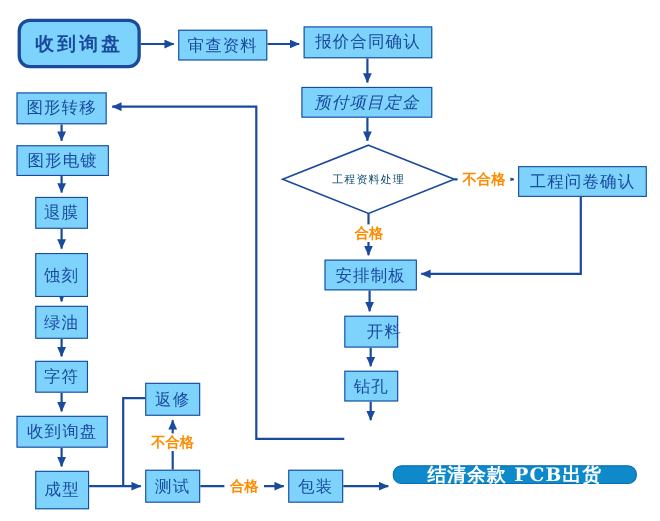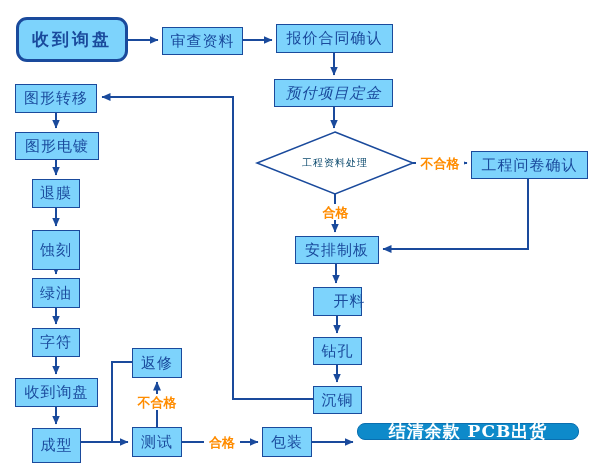--- a/index.html
+++ b/index.html
@@ -120,21 +120,20 @@
   <div class="decision-label" style="left:265px;top:148px;width:140px;height:30px;">工程资料处理</div>
 
   <div class="node" style="left:471px;top:151px;width:117px;height:28px;">工程问卷确认</div>
 
   <div class="node" style="left:295px;top:236px;width:84px;height:28px;">安排制板</div>
 
   <div class="node" style="left:313px;top:287px;width:49px;height:29px;padding-left:24px;">开料</div>
 
   <div class="node" style="left:313px;top:337px;width:49px;height:28px;">钻孔</div>
 
-  <div class="node" style="left:313px;top:386px;width:49px;height:28px;">沉铜</div>
 
   <div class="node" style="left:15px;top:84px;width:82px;height:29px;">图形转移</div>
 
   <div class="node" style="left:15px;top:132px;width:84px;height:28px;">图形电镀</div>
 
   <div class="node" style="left:32px;top:179px;width:48px;height:29px;">退膜</div>
 
   <div class="node" style="left:32px;top:230px;width:48px;height:40px;">蚀刻</div>
 
   <div class="node" style="left:32px;top:278px;width:48px;height:30px;">绿油</div>

